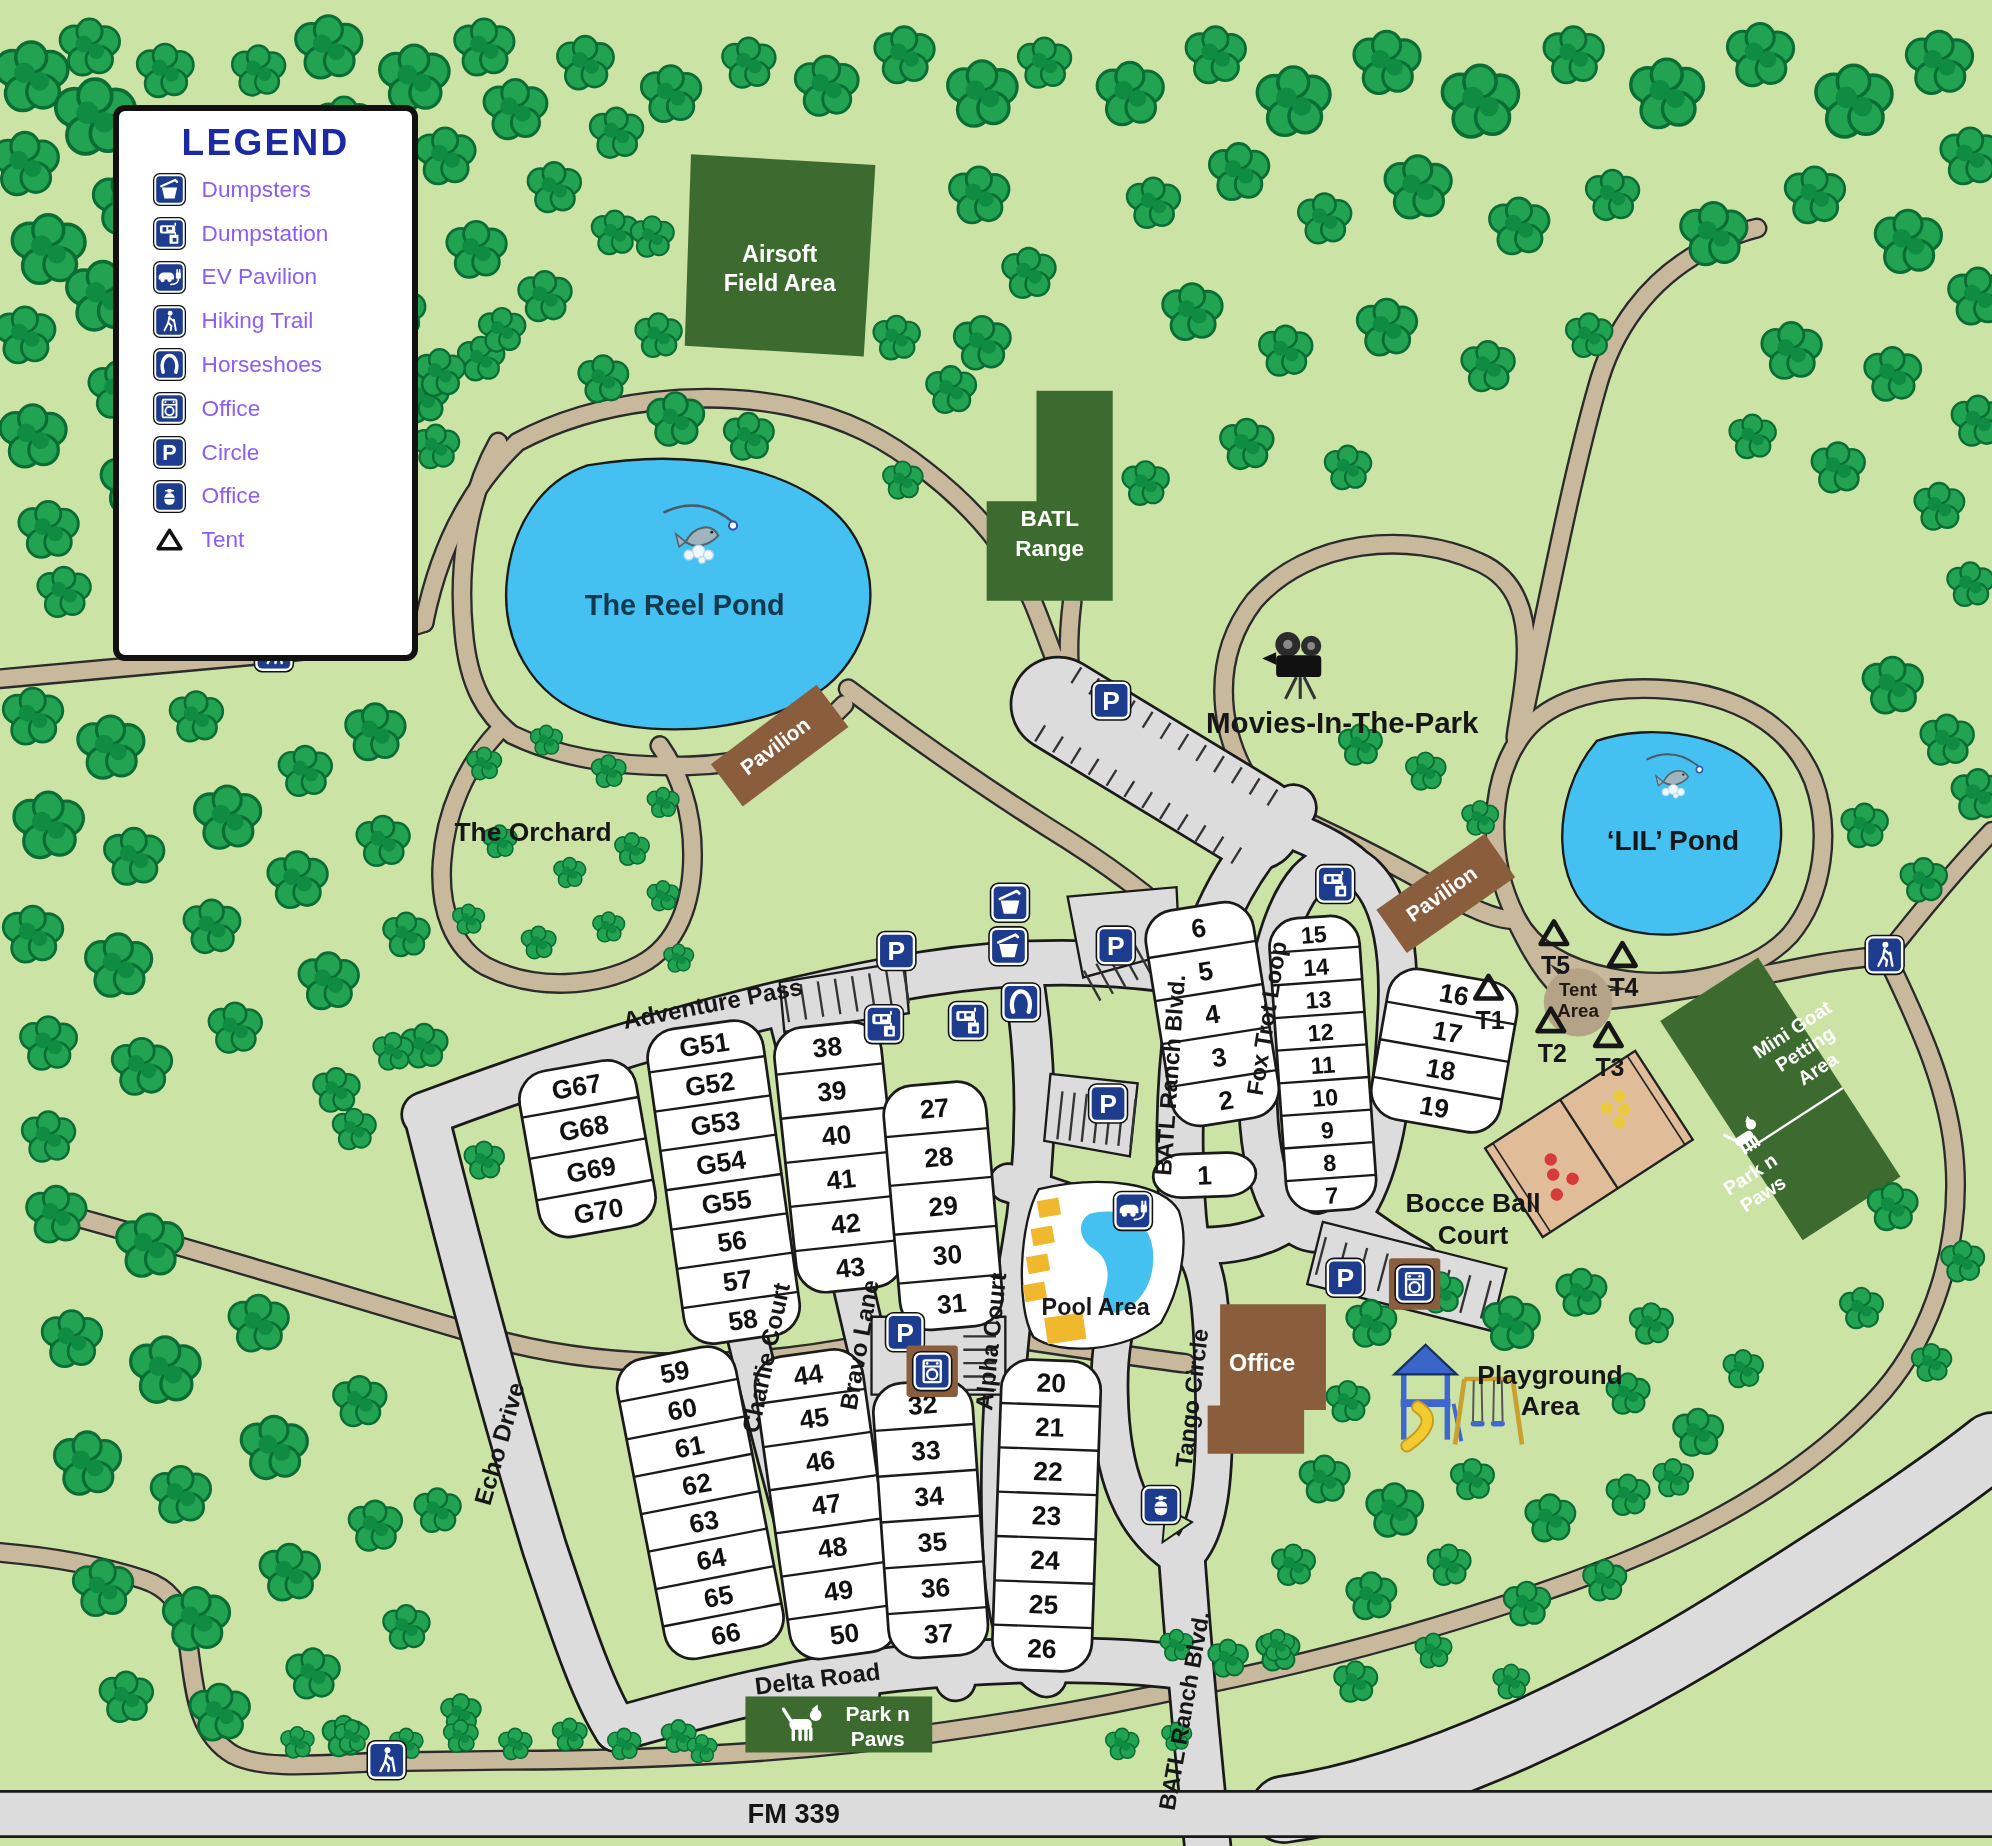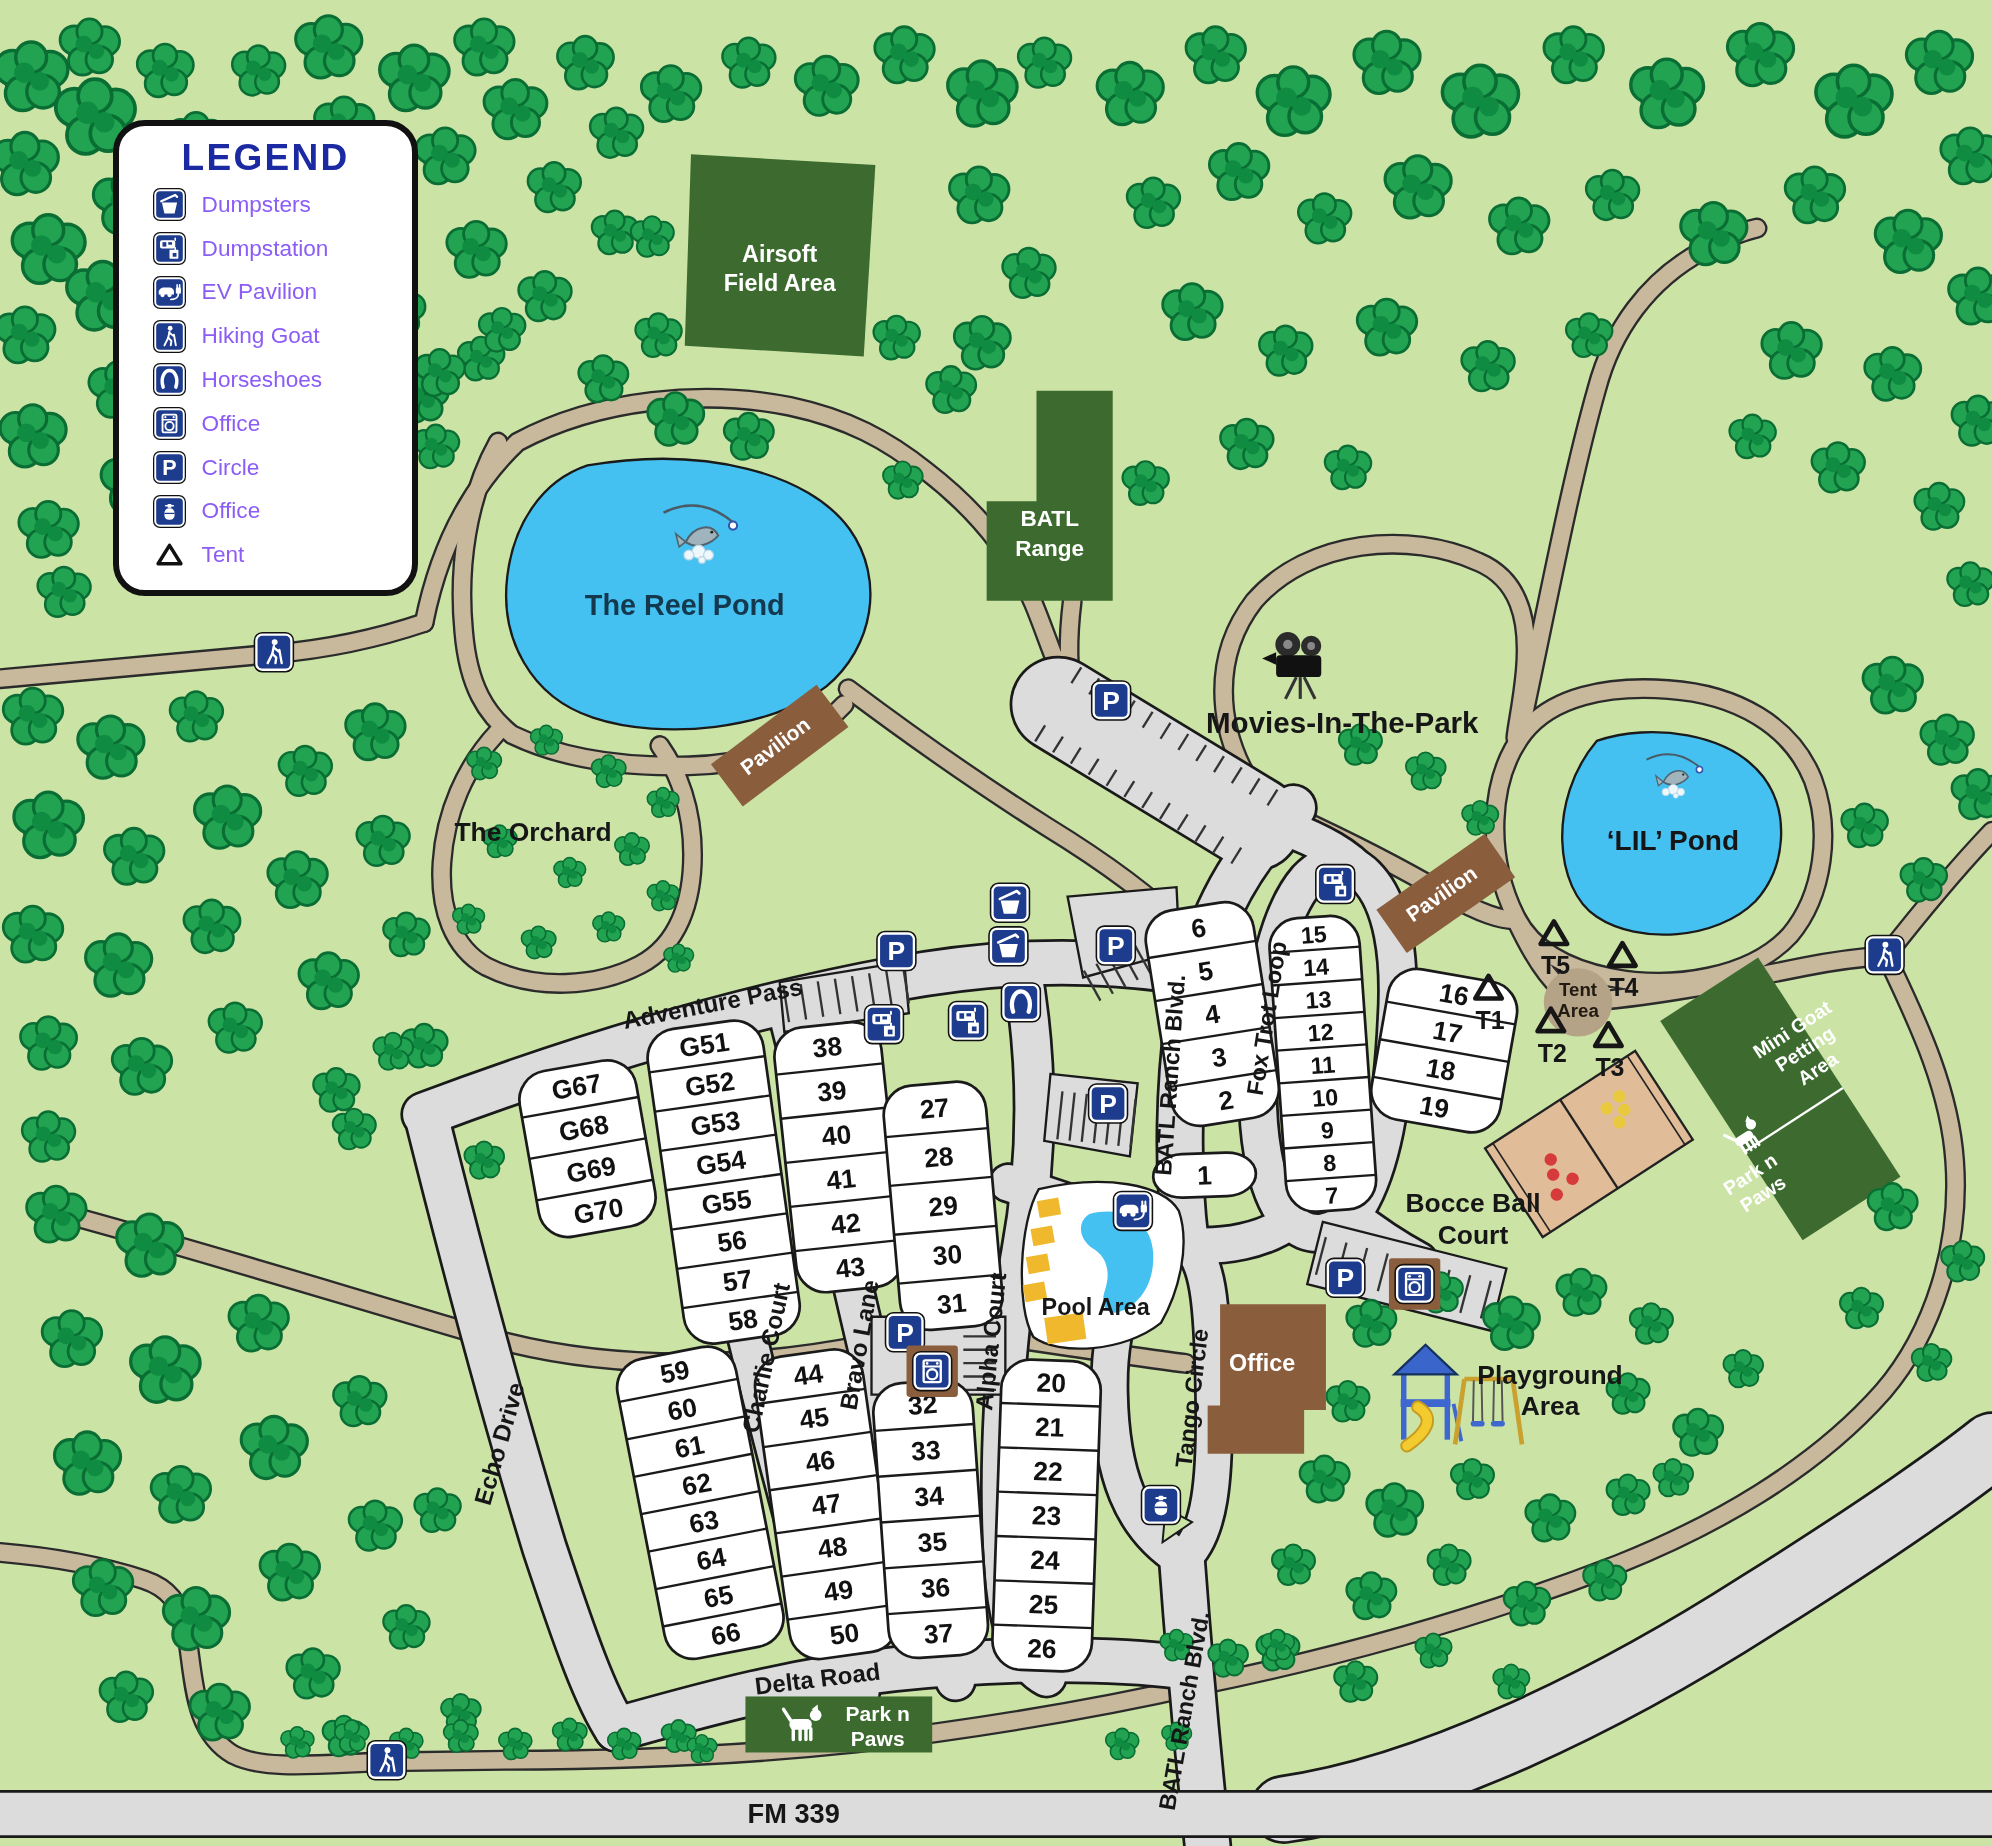--- a/index.html
+++ b/index.html
@@ -1,20 +1,20 @@
 <!DOCTYPE html>
 <html style="font-size:12.5px"><head>
 <meta charset="utf-8">
 <style>
   html,body{margin:0;padding:0;background:#cbe4a6;}
   #stage{position:relative;width:1992px;height:1846px;overflow:hidden;
          font-family:"Liberation Sans",sans-serif;background:#cbe4a6;}
   #map{position:absolute;left:0;top:0;}
-  #legend{position:absolute;left:113px;top:120px;width:305px;height:476px;
-          background:#fff;border:6.2px solid #111;border-radius:32px;box-sizing:border-box;}
+  #legend{position:absolute;left:113px;top:105px;width:305px;height:556px;
+          background:#fff;border:6.2px solid #111;border-radius:12px;box-sizing:border-box;}
   #legend .legend-title{font-size:37px;font-weight:bold;color:#1b2aa2;letter-spacing:2.3px;
           text-align:center;margin-top:11px;}
   #legend .legend-row{display:flex;align-items:center;gap:15.6px;margin:7.8px 0 0 34px;height:36px;}
   #legend .licon{width:33px;height:33px;display:inline-block;}
   #legend .llabel{font-size:22.6px;color:#8b5cf6;}
   svg text{font-family:"Liberation Sans",sans-serif;}
 </style>
 </head>
 <body>
 
@@ -970,21 +970,21 @@
               <rect x="-25" y="-25" width="50" height="50" rx="10" fill="#fff" stroke="#111" stroke-width="2"></rect>
               <rect x="-21" y="-21" width="42" height="42" rx="6" fill="#1d3c8e"></rect>
               <circle cx="1" cy="-13" r="3.8" fill="#fff"></circle>
               <path d="M 0,-8 L -2,2" stroke-width="3" stroke="#fff" fill="none" stroke-linecap="round" stroke-linejoin="round"></path>
               <path d="M -2,2 L -8,14" stroke-width="3" stroke="#fff" fill="none" stroke-linecap="round" stroke-linejoin="round"></path>
               <path d="M -2,2 L 3,7 L 2,14" stroke-width="3" stroke="#fff" fill="none" stroke-linecap="round" stroke-linejoin="round"></path>
               <path d="M 0,-6 L 6,-1" stroke-width="3" stroke="#fff" fill="none" stroke-linecap="round" stroke-linejoin="round"></path>
               <path d="M 7,-3 L 10,14" stroke-width="3" stroke="#fff" fill="none" stroke-linecap="round" stroke-linejoin="round"></path>
             </g>
           </svg></span>
-      <span class="llabel">Hiking Goat</span>
+      <span class="llabel">Hiking Trail</span>
     </div>
     <div class="legend-row">
       <span class="licon"><svg width="33" height="33" viewBox="-26 -26 52 52">
             <g>
               <rect x="-25" y="-25" width="50" height="50" rx="10" fill="#fff" stroke="#111" stroke-width="2"></rect>
               <rect x="-21" y="-21" width="42" height="42" rx="6" fill="#1d3c8e"></rect>
               <path d="M -10,12 C -15,-4 -7,-14 0,-14 C 7,-14 15,-4 10,12" stroke-width="5.5" stroke="#fff" fill="none" stroke-linecap="round" stroke-linejoin="round"></path>
             </g>
           </svg></span>
       <span class="llabel">Horseshoes</span>

